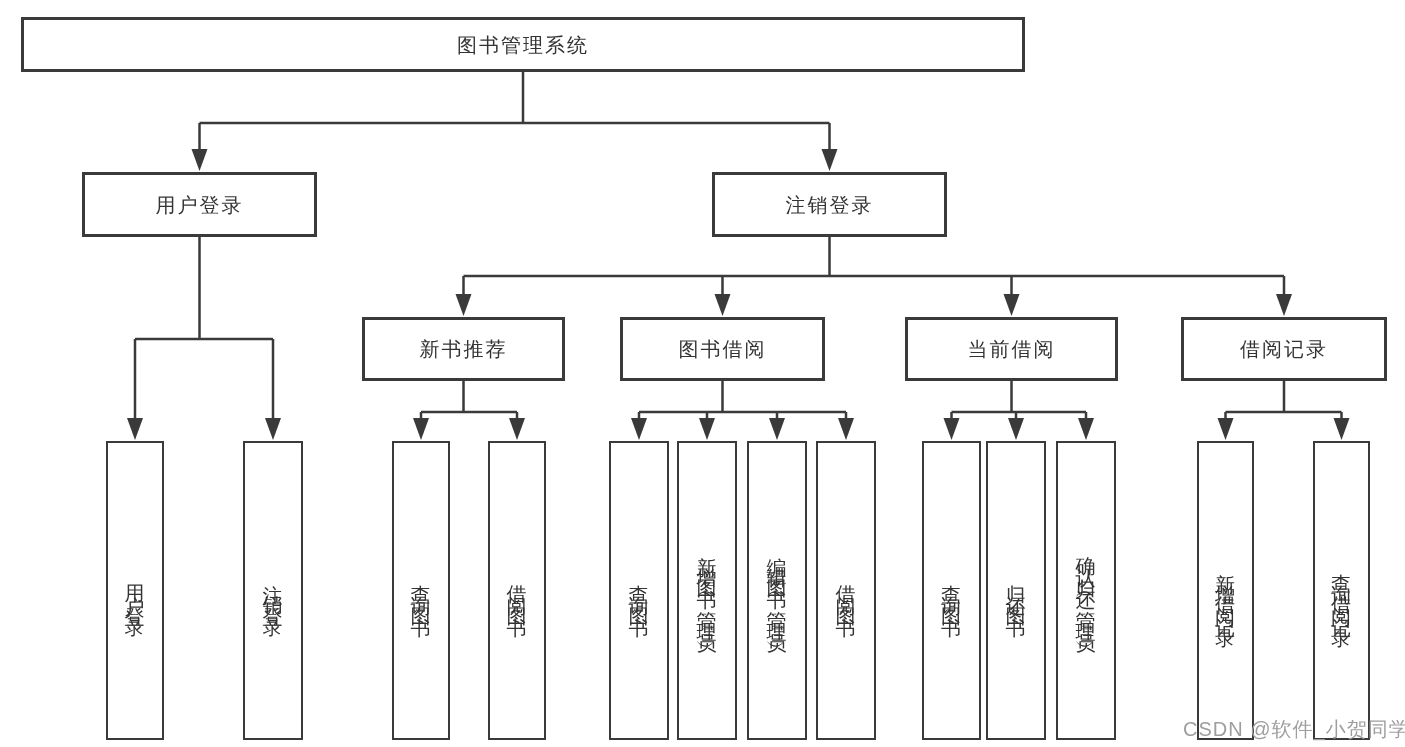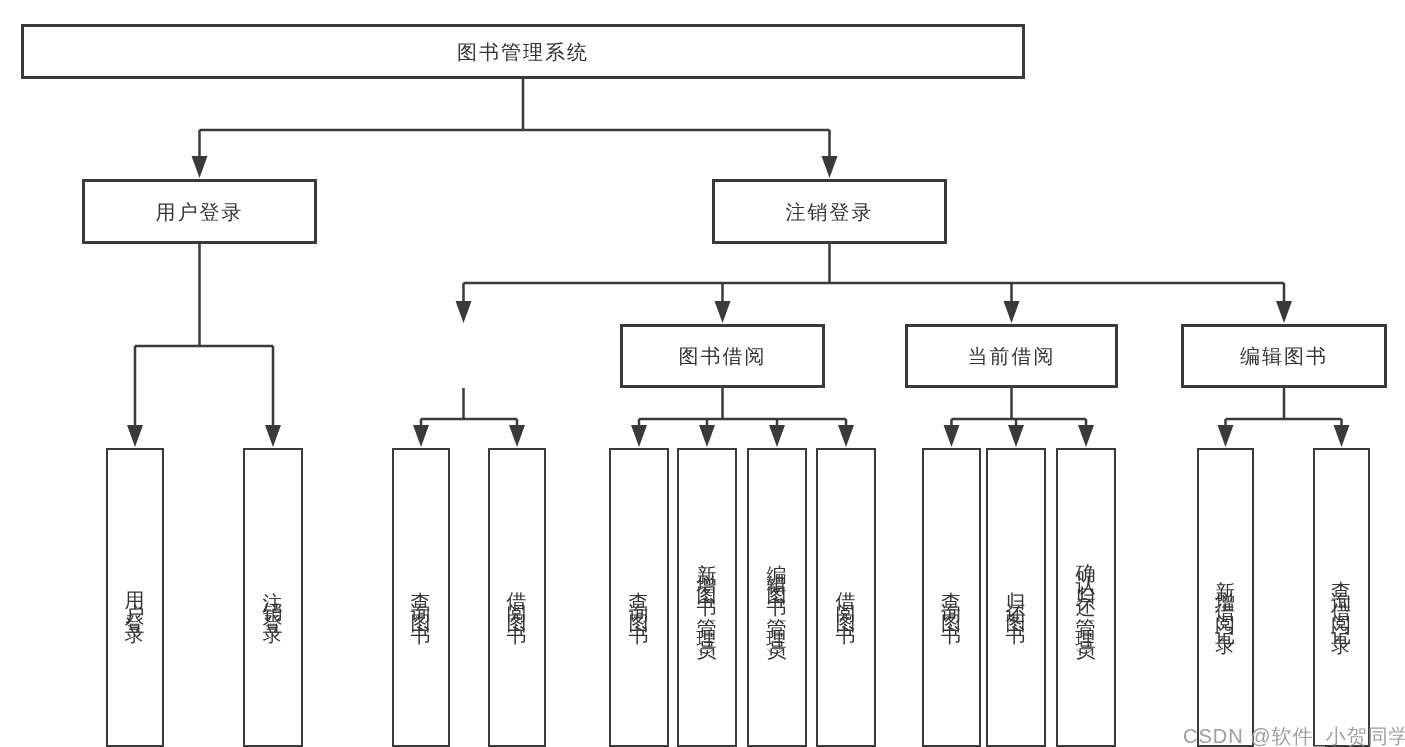--- a/index.html
+++ b/index.html
@@ -9,21 +9,21 @@
     --bg:#ffffff;
   }
   html,body{margin:0;padding:0;}
   body{
     width:1405px;height:747px;
     background:var(--bg);
     font-family:"Liberation Sans","DejaVu Sans",sans-serif;
     position:relative;overflow:hidden;
     color:var(--text);
   }
-  .canvas{position:absolute;left:0;top:11px;width:1405px;height:645px;}
+  .canvas{position:absolute;left:0;top:4px;width:1405px;height:645px;}
   svg.wires{position:absolute;left:0;top:0;color:var(--line);}
   .node{
     position:absolute;
     background:#fff;
     border:2px solid var(--line);
     box-sizing:border-box;
     display:flex;align-items:center;justify-content:center;
   }
   .node.root{border-width:3px;}
   .node.lvl{border-width:3px;}
@@ -113,28 +113,31 @@
     <span class="hlabel">图书管理系统</span>
   </div>
 
   <div class="node lvl" style="left:82px;top:168px;width:235px;height:65px">
     <span class="hlabel">用户登录</span>
   </div>
   <div class="node lvl" style="left:712px;top:168px;width:235px;height:65px">
     <span class="hlabel">注销登录</span>
   </div>
 
+  <div class="node lvl" style="left:362px;top:313px;width:203px;height:64px">
+    <span class="hlabel">新书推荐</span>
+  </div>
   <div class="node lvl" style="left:905px;top:313px;width:213px;height:64px">
     <span class="hlabel">当前借阅</span>
   </div>
   <div class="node lvl" style="left:620px;top:313px;width:205px;height:64px">
     <span class="hlabel">图书借阅</span>
   </div>
   <div class="node lvl" style="left:1181px;top:313px;width:206px;height:64px">
-    <span class="hlabel">编辑图书</span>
+    <span class="hlabel">借阅记录</span>
   </div>
 
   <div class="node leaf" style="left:106px;top:437px;width:58px;height:299px">
     <span class="vlabel">用户登录</span>
   </div>
   <div class="node leaf" style="left:243px;top:437px;width:60px;height:299px">
     <span class="vlabel">注销登录</span>
   </div>
 
   <div class="node leaf" style="left:392px;top:437px;width:58px;height:299px">

